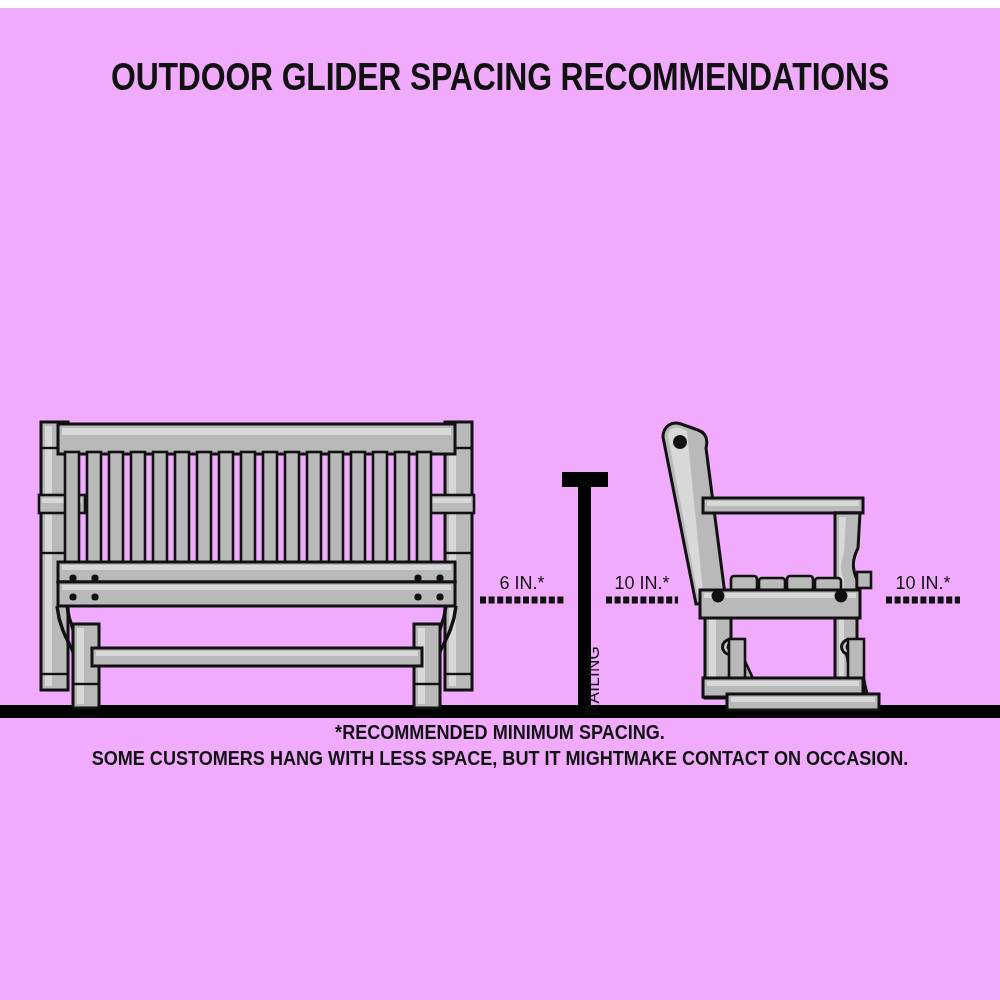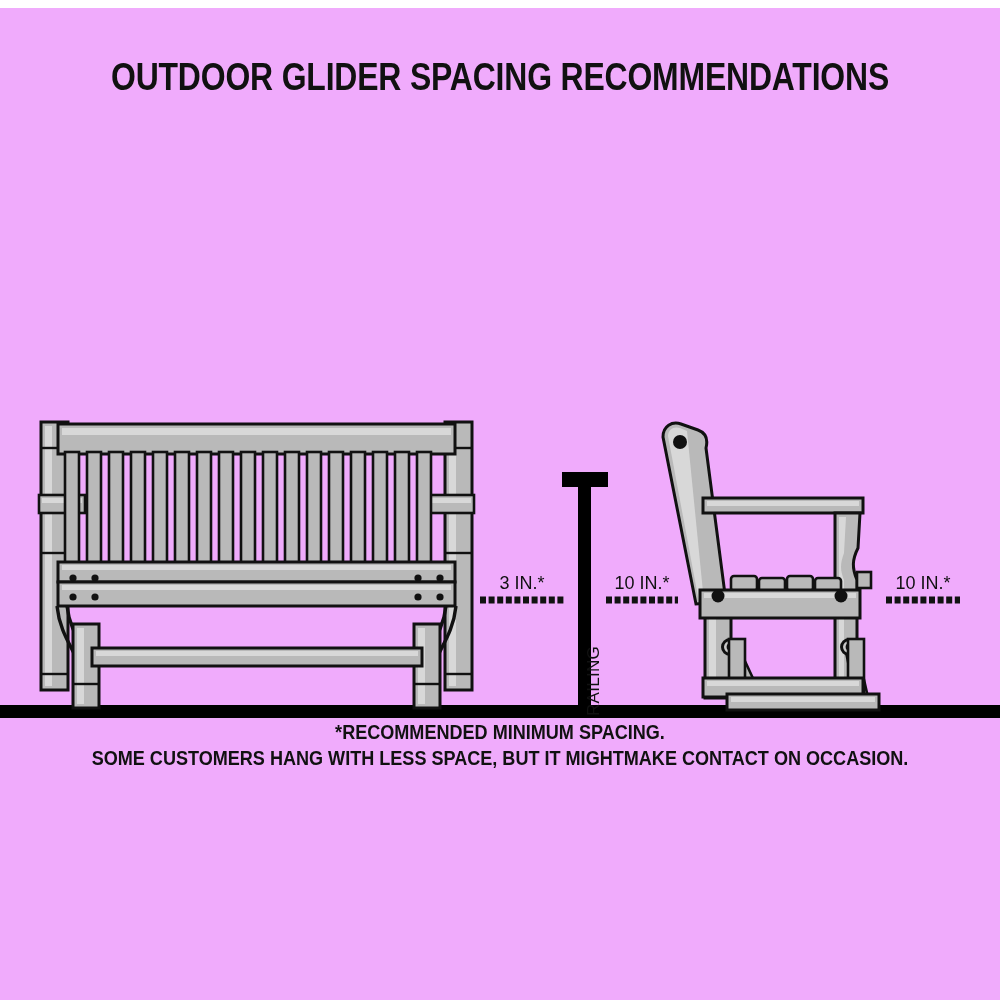--- a/index.html
+++ b/index.html
@@ -286,21 +286,21 @@
         <rect class="wood" x="727" y="686" width="152" height="16"></rect>
         <rect class="hl" x="731" y="689" width="144" height="5"></rect>
       </g>
     </g>
 
     <line class="dimline" x1="480" y1="592" x2="564" y2="592"></line>
     <line class="dimline" x1="606" y1="592" x2="678" y2="592"></line>
     <line class="dimline" x1="886" y1="592" x2="960" y2="592"></line>
   </svg>
 
-  <div class="dim-label" style="left:472px; top:565px; width:100px;">3 IN.*</div>
+  <div class="dim-label" style="left:472px; top:565px; width:100px;">6 IN.*</div>
 
   <div class="dim-label" style="left:592px; top:565px; width:100px;">10 IN.*</div>
 
   <div class="dim-label" style="left:873px; top:565px; width:100px;">10 IN.*</div>
 
   <div id="label-railing">RAILING</div>
 
   <div class="footnote-block" id="footnote-line-1">*RECOMMENDED MINIMUM SPACING.</div>
 
   <div class="footnote-block" id="footnote-line-2">SOME CUSTOMERS HANG WITH LESS SPACE, BUT IT MIGHTMAKE CONTACT ON OCCASION.</div>

